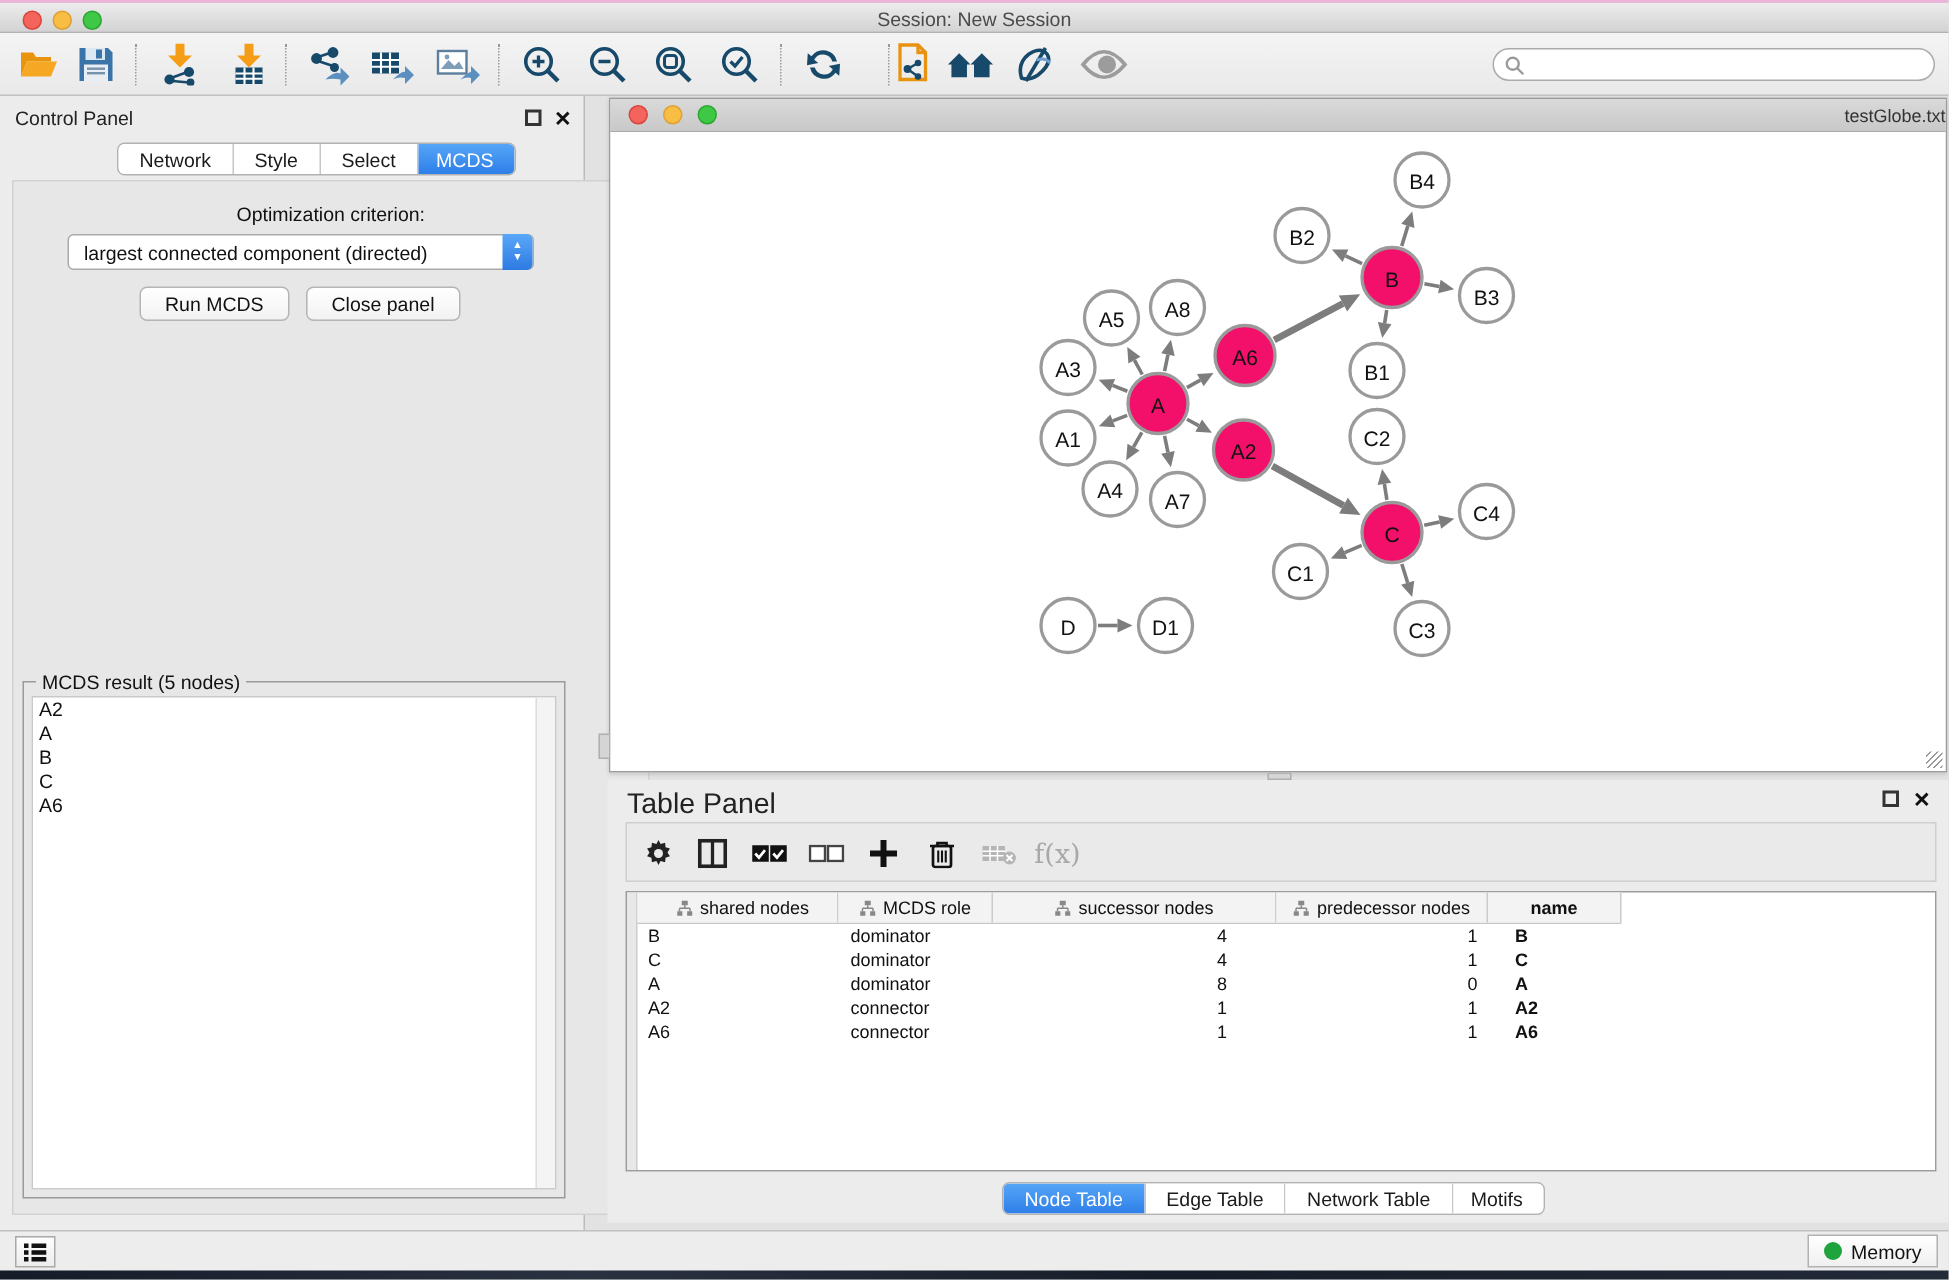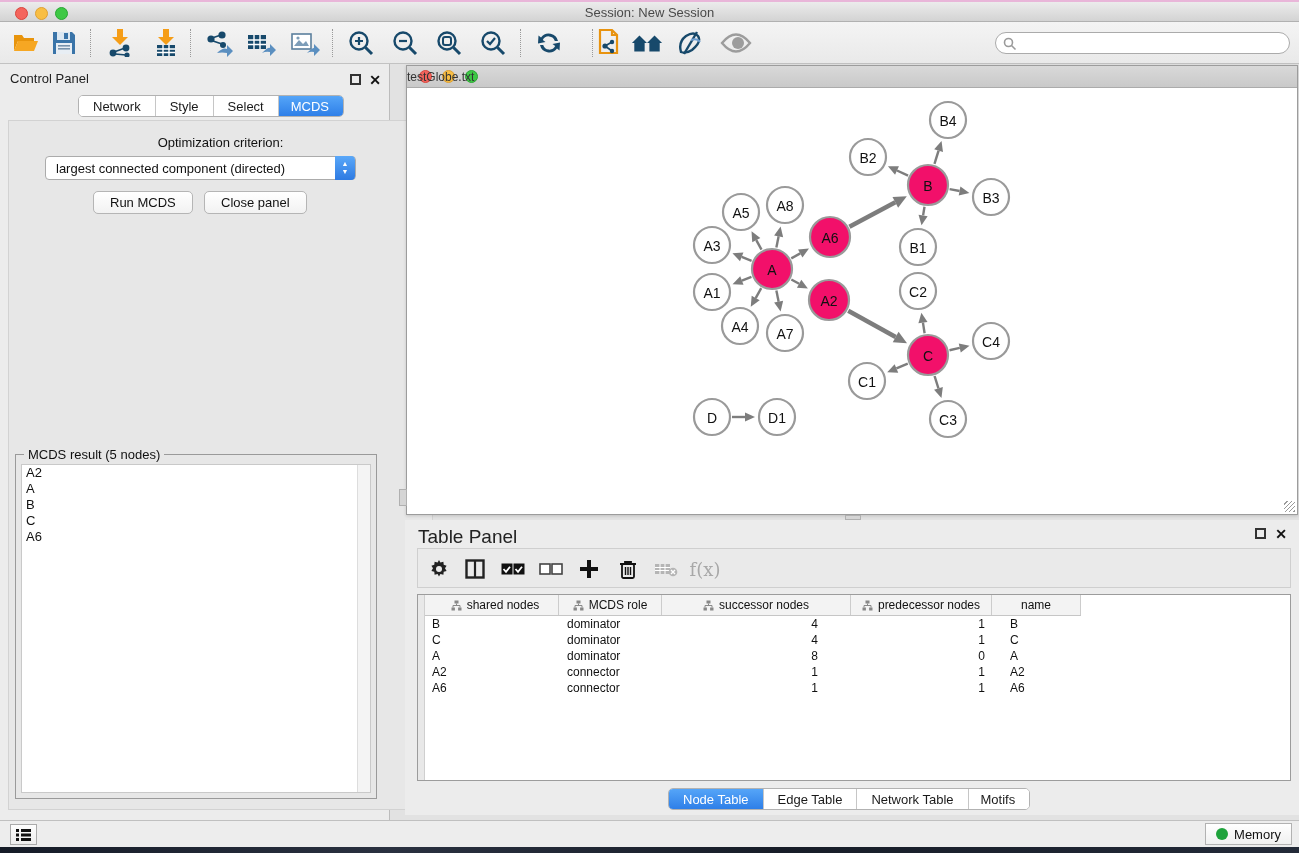--- a/index.html
+++ b/index.html
@@ -70,21 +70,21 @@
     background:#fff; border:1px solid #c9c9c9; overflow:hidden; }
   #result-list .item { font-size:13px; color:#111; padding:0 4px; height:16px; line-height:16px; }
   #result-scroll { position:absolute; right:0; top:0; width:13px; height:100%;
     background:#f4f4f4; border-left:1px solid #ddd; }
 
   
   #net-window { position:absolute; left:406px; top:1px; width:892px; height:450px;
     border:1px solid #9c9c9c; background:#fff; box-shadow:0 1px 3px rgba(0,0,0,.15); }
   #net-titlebar { position:absolute; left:0; top:0; width:100%; height:22px;
     background:linear-gradient(#d9d9d9,#c9c9c9); border-bottom:1px solid #ababab; }
-  #net-titlebar .title { position:absolute; left:0; right:0; top:4px; text-align:left;
+  #net-titlebar .title { position:absolute; left:0; right:0; top:4px; text-align:right;
     font-size:12px; color:#333; }
   #net-canvas { position:absolute; left:0; top:22px; width:890px; height:426px; background:#fff; }
   #resize-grip { position:absolute; right:2px; bottom:2px; width:11px; height:11px;
     background:repeating-linear-gradient(135deg,transparent 0 2px,#9a9a9a 2px 3px); }
 
   .v-grip { position:absolute; left:-8px; top:423px; width:8px; height:17px;
     background:#d5d5d5; border:1px solid #b0b0b0; }
   .h-grip { position:absolute; left:438px; bottom:-6px; width:16px; height:5px;
     background:#d5d5d5; border:1px solid #b0b0b0; }
 
@@ -107,21 +107,21 @@
   .nt-hcell { background:#f3f3f3; border-right:1px solid #cccccc; display:flex;
     align-items:center; justify-content:center; gap:5px; cursor:pointer; }
   .nt-hcell svg { flex:0 0 auto; }
   .nt-rows { position:absolute; left:7px; top:22px; right:1px; bottom:0; }
   .nt-row { display:flex; height:16px; font-size:12px; color:#111; }
   .nt-cell { overflow:hidden; white-space:nowrap; }
   .c0 { width:134px; padding-left:7px; }
   .c1 { width:103px; padding-left:8px; }
   .c2 { width:189px; text-align:right; padding-right:33px; }
   .c3 { width:141px; text-align:right; padding-right:7px; }
-  .c4 { width:89px; padding-left:18px; }
+  .c4 { width:89px; padding-left:18px;font-weight:bold; }
 
   #tp-tabs { left:263px; top:268px; }
 
   
   #statusbar { position:absolute; left:0; top:820px; width:1299px; height:27px;
     background:#ededed; border-top:1px solid #c0c0c0; }
   #status-list-btn { position:absolute; left:10px; top:3px; width:27px; height:21px;
     background:linear-gradient(#fdfdfd,#ededed); border:1px solid #aaa; display:flex;
     align-items:center; justify-content:center; cursor:pointer; }
   #memory-btn { position:absolute; right:7px; top:2px; height:22px;

